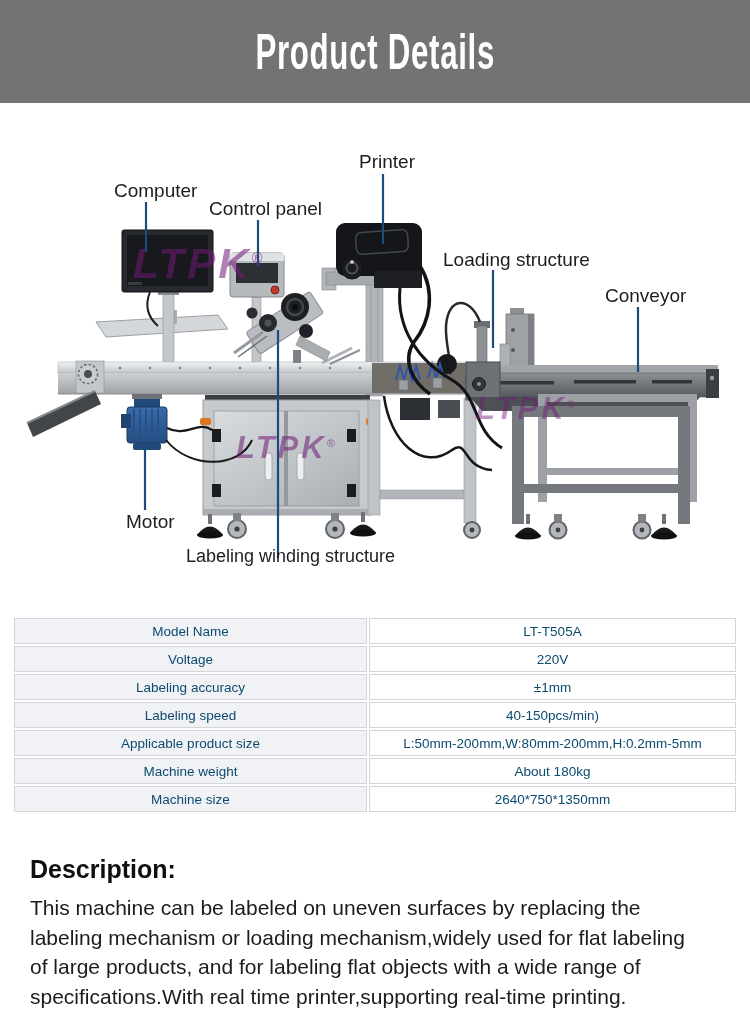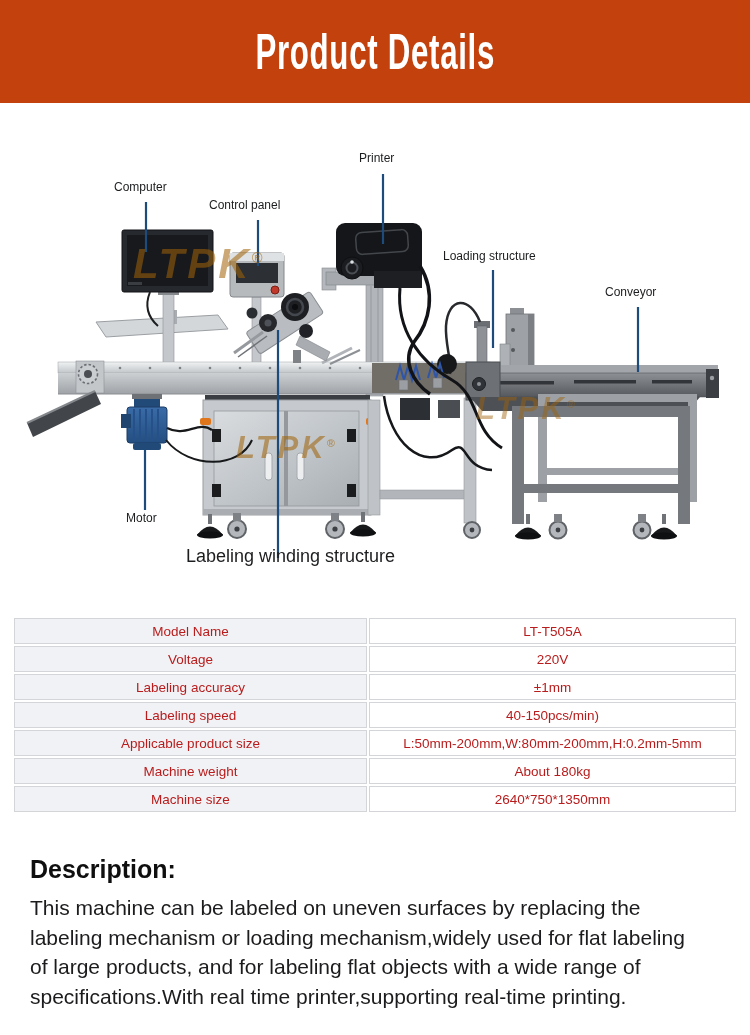--- a/index.html
+++ b/index.html
@@ -1,35 +1,35 @@
 <!DOCTYPE html>
 <html><head>
 <meta charset="utf-8">
 <style>
   html,body{margin:0;padding:0;background:#ffffff;}
   body{font-family:"Liberation Sans",sans-serif;}
   #page{position:relative;width:750px;height:1035px;background:#ffffff;overflow:hidden;margin:0 auto;}
 
   
-  .hdr{position:absolute;left:0;top:0;width:750px;height:103px;background:#c2410c;
+  .hdr{position:absolute;left:0;top:0;width:750px;height:103px;background:#737373;
        display:flex;align-items:center;justify-content:center;}
   .hdr h1{margin:0;color:#ffffff;font-size:46px;font-weight:700;letter-spacing:1px;
           transform:scaleX(.68) scaleY(1.08);transform-origin:center;white-space:nowrap;}
 
   
   #machine-svg{position:absolute;left:0;top:120px;width:750px;height:460px;}
-  .callout{position:absolute;font-size:12px;color:#1c1d1f;white-space:nowrap;z-index:5;}
-  .wm{position:absolute;font-style:italic;font-weight:bold;color:#a16207;opacity:.55;
+  .callout{position:absolute;font-size:19px;color:#1c1d1f;white-space:nowrap;z-index:5;}
+  .wm{position:absolute;font-style:italic;font-weight:bold;color:#701a75;opacity:.55;
       letter-spacing:3px;z-index:4;white-space:nowrap;}
   .wm sup{font-size:.35em;letter-spacing:0;}
 
   
   .spec{position:absolute;left:12px;top:616px;width:726px;border-collapse:separate;border-spacing:2px;}
   .spec td{border:1px solid #d3d5d9;height:24px;font-size:13.5px;text-align:center;
-           vertical-align:middle;color:#b91c1c;padding:0 6px;}
+           vertical-align:middle;color:#0c4a6e;padding:0 6px;}
   .spec td.k{background:#f1f2f5;width:339px;}
   .spec td.v{background:#ffffff;white-space:pre-wrap;}
 
   
   .desc-h{position:absolute;left:30px;top:855px;font-size:25px;font-weight:bold;color:#0f0f10;text-align:center;}
   .desc-b{position:absolute;left:30px;top:893px;width:668px;font-size:21px;line-height:29.5px;color:#1c1c1e;}
 </style>
 </head>
 <body>
 

